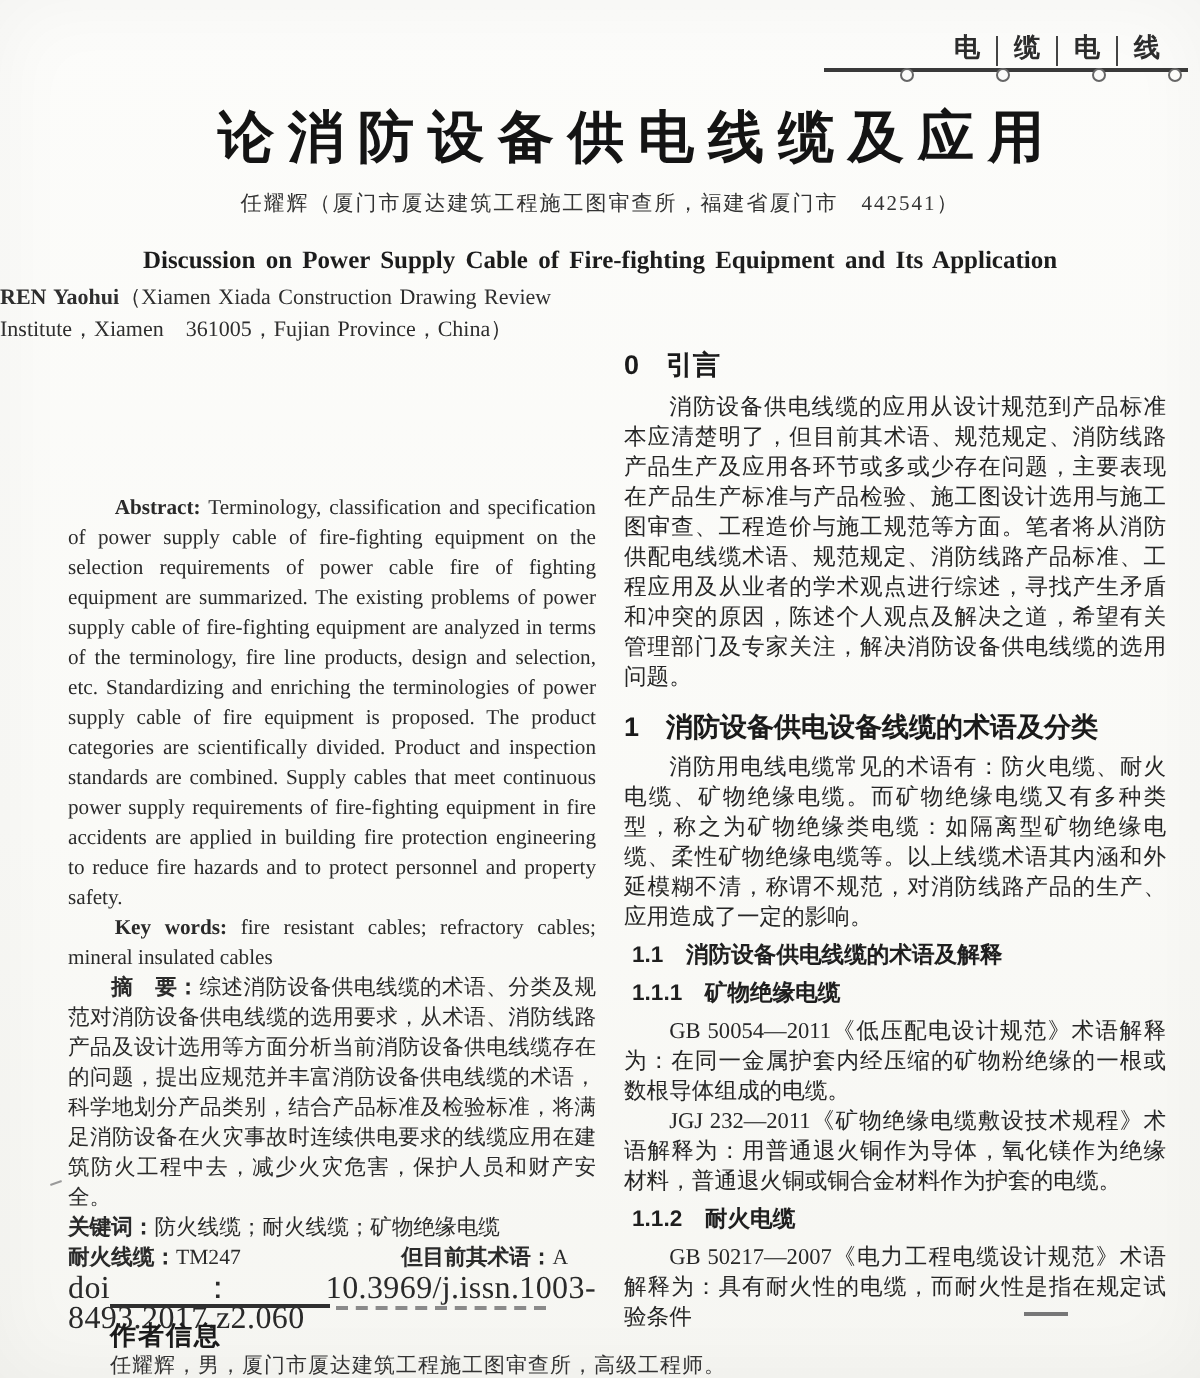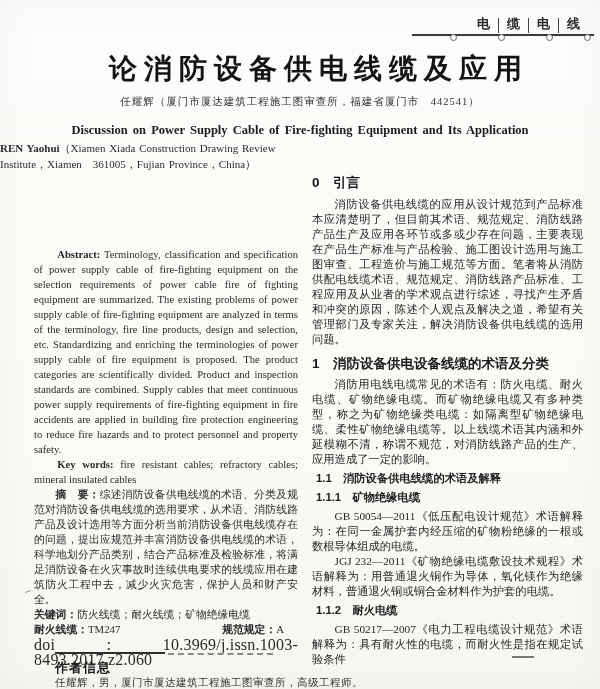--- a/index.html
+++ b/index.html
@@ -122,21 +122,21 @@
   <div class="en-author l2">Institute，Xiamen　361005，Fujian Province，China）</div>
 
   <div class="columns">
     <div class="col left">
       <p class="abstract"><span class="bold-label">Abstract:</span> <span>Terminology, classification and specification of power supply cable of fire-fighting equipment on the selection requirements of power cable fire of fighting equipment are summarized. The existing problems of power supply cable of fire-fighting equipment are analyzed in terms of the terminology, fire line products, design and selection, etc. Standardizing and enriching the terminologies of power supply cable of fire equipment is proposed. The product categories are scientifically divided. Product and inspection standards are combined. Supply cables that meet continuous power supply requirements of fire-fighting equipment in fire accidents are applied in building fire protection engineering to reduce fire hazards and to protect personnel and property safety.</span></p>
       <p class="keywords"><span class="bold-label">Key words:</span> <span>fire resistant cables; refractory cables; mineral insulated cables</span></p>
       <p class="cn-abstract"><span class="bold-label">摘　要：</span><span>综述消防设备供电线缆的术语、分类及规范对消防设备供电线缆的选用要求，从术语、消防线路产品及设计选用等方面分析当前消防设备供电线缆存在的问题，提出应规范并丰富消防设备供电线缆的术语，科学地划分产品类别，结合产品标准及检验标准，将满足消防设备在火灾事故时连续供电要求的线缆应用在建筑防火工程中去，减少火灾危害，保护人员和财产安全。</span></p>
       <p class="cn-keywords"><span class="bold-label">关键词：</span><span>防火线缆；耐火线缆；矿物绝缘电缆</span></p>
       <p class="clc-row">
         <span><span class="bold-label">耐火线缆：</span><span>TM247</span></span>
-        <span><span class="bold-label">规范规定：</span><span>A</span></span>
+        <span><span class="bold-label">但目前其术语：</span><span>A</span></span>
       </p>
       <p class="doi">doi：10.3969/j.issn.1003-8493.2017.z2.060</p>
     </div>
 
     <div class="col right">
       <h2 class="h-main">0　引言</h2>
       <p>消防设备供电线缆的应用从设计规范到产品标准本应清楚明了，但目前其术语、规范规定、消防线路产品生产及应用各环节或多或少存在问题，主要表现在产品生产标准与产品检验、施工图设计选用与施工图审查、工程造价与施工规范等方面。笔者将从消防供配电线缆术语、规范规定、消防线路产品标准、工程应用及从业者的学术观点进行综述，寻找产生矛盾和冲突的原因，陈述个人观点及解决之道，希望有关管理部门及专家关注，解决消防设备供电线缆的选用问题。</p>
       <h2 class="h-main second">1　消防设备供电设备线缆的术语及分类</h2>
       <p>消防用电线电缆常见的术语有：防火电缆、耐火电缆、矿物绝缘电缆。而矿物绝缘电缆又有多种类型，称之为矿物绝缘类电缆：如隔离型矿物绝缘电缆、柔性矿物绝缘电缆等。以上线缆术语其内涵和外延模糊不清，称谓不规范，对消防线路产品的生产、应用造成了一定的影响。</p>
       <h3 class="h-sub">1.1　消防设备供电线缆的术语及解释</h3>

